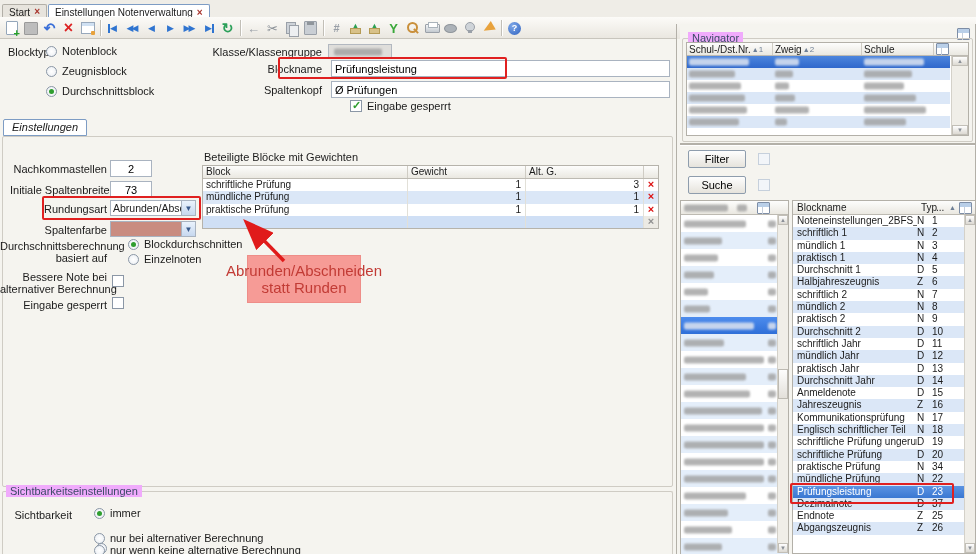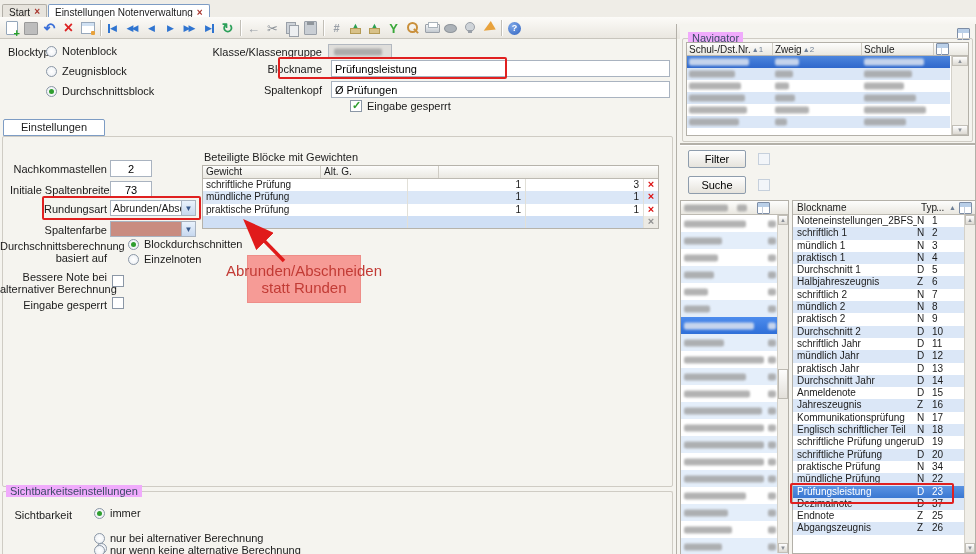--- a/index.html
+++ b/index.html
@@ -69,21 +69,21 @@
   .dd .dd-btn{width:14px;background:linear-gradient(#eaf2fc,#c7d8ef);border-left:1px solid #a9b3c0;color:#3a5a8c;font-size:8px;display:flex;align-items:center;justify-content:center;}
   .btn{position:absolute;height:18px;border:1px solid #8e9dad;border-radius:2px;background:linear-gradient(#fefefe,#e6e3dc);font-size:11px;text-align:center;padding:0;}
   .redbox{position:absolute;border:2px solid #e02020;border-radius:2px;pointer-events:none;z-index:50;}
   .blur{position:absolute;top:50%;transform:translateY(-50%);height:7px;border-radius:2px;background:#a0a0a0;filter:blur(1.3px);opacity:.8;}
   .sel .blur{background:#d4deef;opacity:.9;}
   .grid-icon{position:absolute;width:13px;height:12px;border:1px solid #7e8ea6;background:linear-gradient(#b9cfe8 0 4px,#fff 4px);border-radius:1px;}
   .grid-icon::after{content:"";position:absolute;left:4px;top:4px;width:1px;height:7px;background:#c5cedb;}
 
   
   .main{position:absolute;left:0;top:39px;width:676px;height:515px;}
-  .settab{position:absolute;left:3px;top:80px;height:17px;padding:1px 17px 0;background:#fff;border:1px solid #7d9cc4;border-radius:2px 2px 0 0;font-size:11px;}
+  .settab{position:absolute;left:3px;top:80px;height:17px;padding:1px 8px 0;background:#fff;border:1px solid #7d9cc4;border-radius:2px 2px 0 0;font-size:11px;font-style:italic;}
   .klasse-field{position:absolute;left:328px;top:5px;width:64px;height:15px;background:#dfdedb;border:1px solid #b2b8c0;}
   .arrow-svg{position:absolute;left:0;top:0;pointer-events:none;z-index:40;}
   .note{position:absolute;left:247px;top:216px;width:114px;height:48px;background:#f69b96;border:1px solid #ee8d88;color:#c23b35;font-size:15px;text-align:center;display:flex;align-items:center;justify-content:center;padding:2px;z-index:30;}
 
   
   .wt{position:absolute;left:202px;top:126px;width:457px;border:1px solid #b6b3ab;background:#fff;}
   .wt-hd{display:flex;height:13px;background:linear-gradient(#fdfdfc,#eae8e1);border-bottom:1px solid #bdbab2;font-size:10px;}
   .wt-hd span{padding:0 3px;border-right:1px solid #cfccc4;overflow:hidden;}
   .wt-row{display:flex;height:12.3px;font-size:10px;line-height:12px;}
   .wt-row.alt{background:#dbe7f7;}
@@ -244,20 +244,21 @@
     <span class="rlbl" style="left:0px;top:232px;width:107px;">Bessere Note bei</span>
     <span class="rlbl" style="left:0px;top:244px;width:107px;">alternativer Berechnung</span>
     <span class="cb" style="position:absolute;left:112px;top:236px;"></span>
 
     <span class="rlbl" style="left:0px;top:260px;width:107px;">Eingabe gesperrt</span>
     <span class="cb" style="position:absolute;left:112px;top:258px;"></span>
 
     <span class="lbl" style="left:204px;top:112px;">Beteiligte Blöcke mit Gewichten</span>
     <div class="wt">
       <div class="wt-hd">
+        <span style="width:205px;">Block</span>
         <span style="width:118px;">Gewicht</span>
         <span style="width:118px;">Alt. G.</span>
         <span style="width:14px;border-right:none;"></span>
       </div>
       <div id="wt-body">
           <div class="wt-row">
             <span class="wc c0">schriftliche Prüfung</span>
             <span class="wc c1">1</span>
             <span class="wc c2">3</span>
             <span class="wc c3">×</span>

